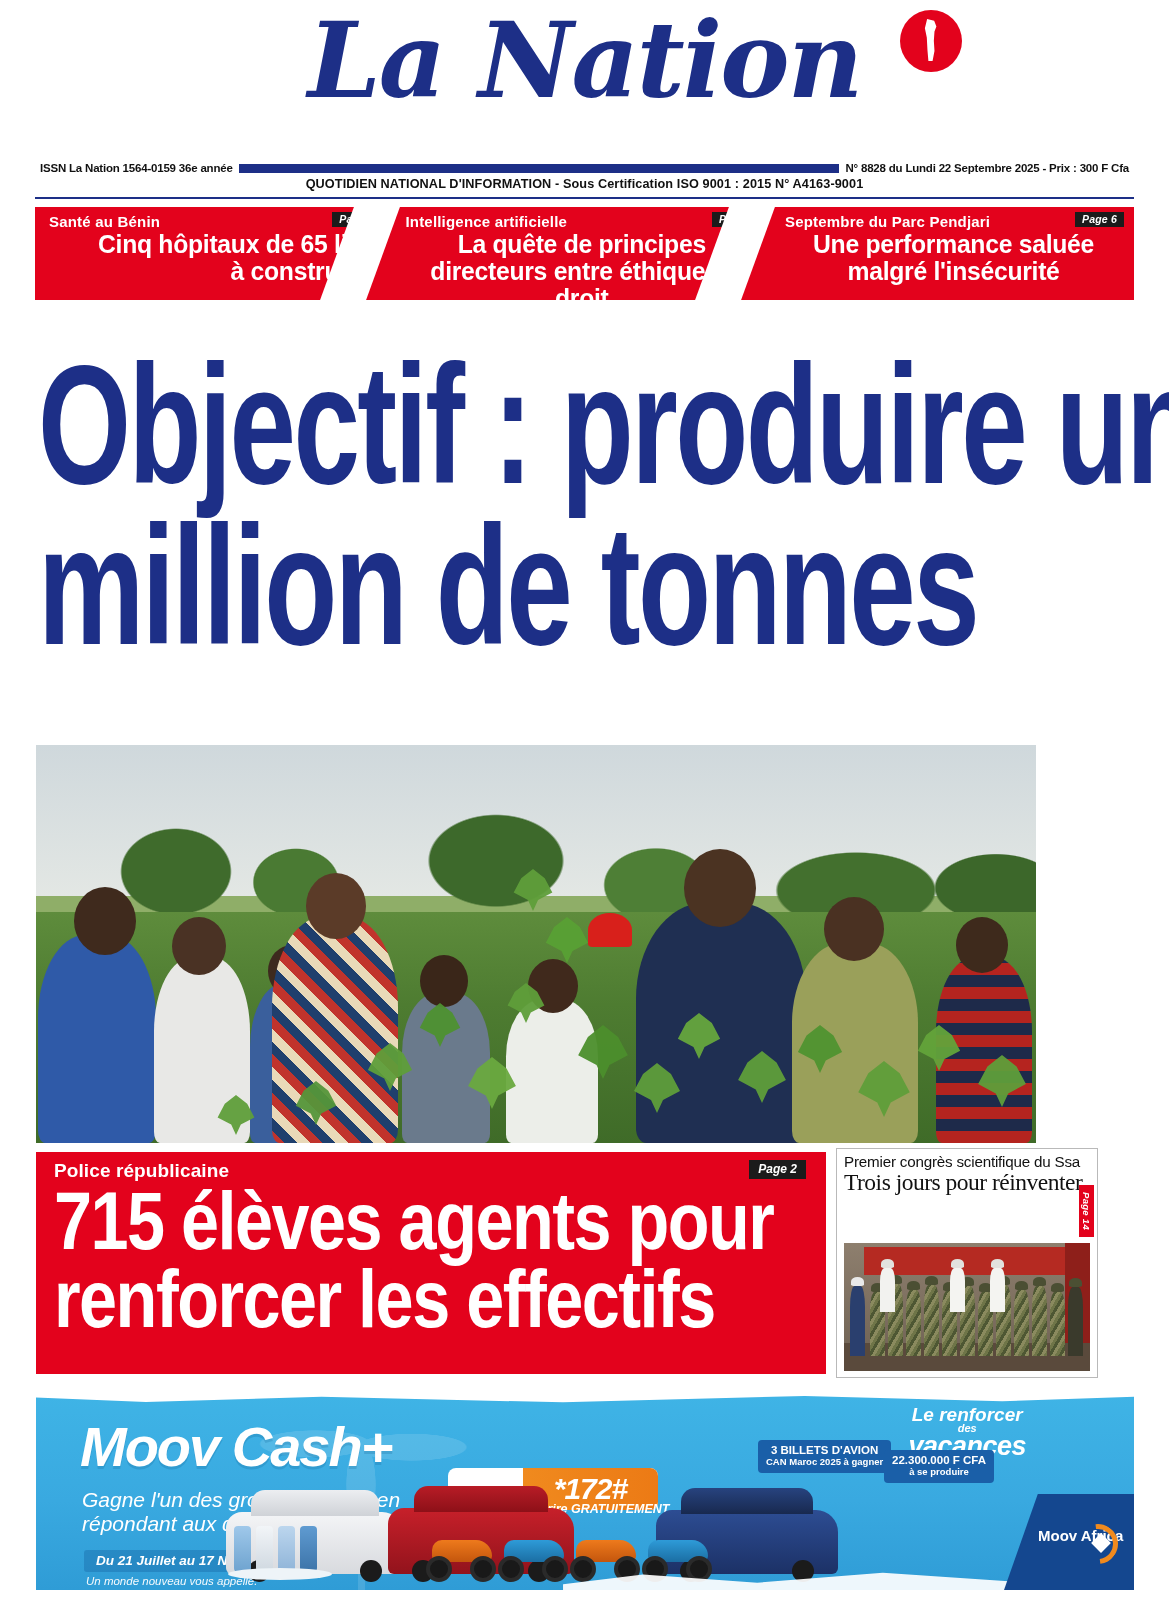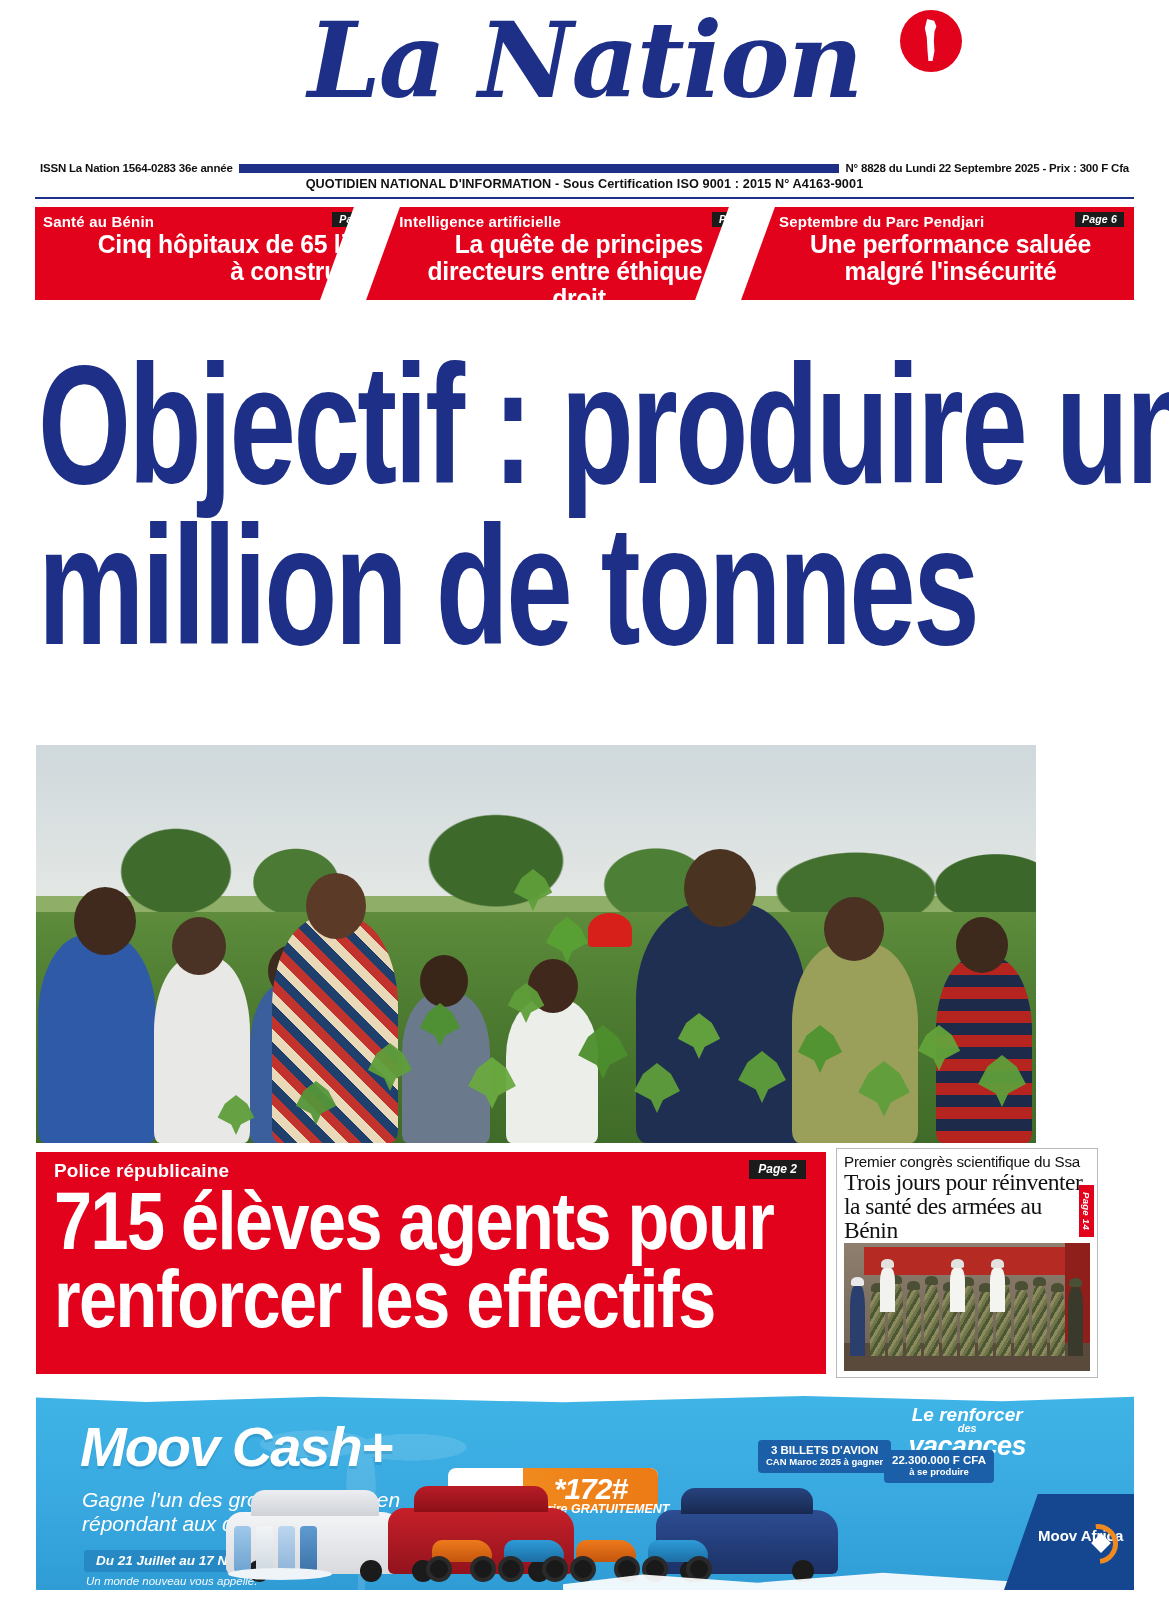--- a/index.html
+++ b/index.html
@@ -74,21 +74,21 @@
   
   .teaser-bar {
     position: absolute; left: 35px; right: 35px; top: 207px;
     height: 93px;
     background: #e3021c;
     display: flex;
     overflow: hidden;
   }
   .teaser {
     position: relative; flex: 1;
-    padding: 6px 12px 0 8px;
+    padding: 6px 12px 0 14px;
     color: #fff;
   }
   .teaser.t2 { flex: 1.07; }
   .teaser.t3 { flex: 1.02; }
   .teaser-kicker {
     font-size: 15px; font-weight: bold;
     letter-spacing: 0.2px;
     margin-bottom: 1px;
   }
   .teaser-head {
@@ -404,21 +404,21 @@
   <div class="masthead">
     <div class="logo-wrap">
       <div style="position:relative;">
         <span class="logo-text">La Nation</span>
         <span class="benin-dot"></span>
       </div>
     </div>
   </div>
 
   <div class="info-strip">
-    <span class="issn">ISSN La Nation 1564-0283   36e année</span>
+    <span class="issn">ISSN La Nation 1564-0159   36e année</span>
     <span class="rule-bar"></span>
     <span class="issue-info">N° 8828 du Lundi 22 Septembre  2025 - Prix : 300 F Cfa</span>
   </div>
 
   <div class="tagline">QUOTIDIEN  NATIONAL  D'INFORMATION - Sous Certification ISO 9001 : 2015 N° A4163-9001</div>
   <div class="tagline-underline"></div>
 
   <div class="teaser-bar">
 
     <div class="teaser t1">
@@ -505,21 +505,20 @@
       <span class="l1">715 élèves agents pour</span>
       <span class="l2">renforcer les effectifs</span>
     </div>
     <div class="page-badge-dark">Page 2</div>
   </div>
 
   <div class="side-box">
     <div class="side-kicker">Premier congrès scientifique du Ssa</div>
     <div class="side-head">
       <span class="l1">Trois jours pour réinventer</span>
-      <span class="l2">la santé des armées au Bénin</span>
     </div>
     <div class="page-badge-vert">Page 14</div>
 
     <div class="side-photo">
       <div class="sp-wall"></div>
       <div class="sp-banner"></div>
       <div class="sp-curtain"></div>
       <div class="sp-floor"></div>
       <span class="soldier" style="left:6px;height:70px;background:#2a3f6e;">
           <i class="cap" style="background:#e9e9e9;"></i>

